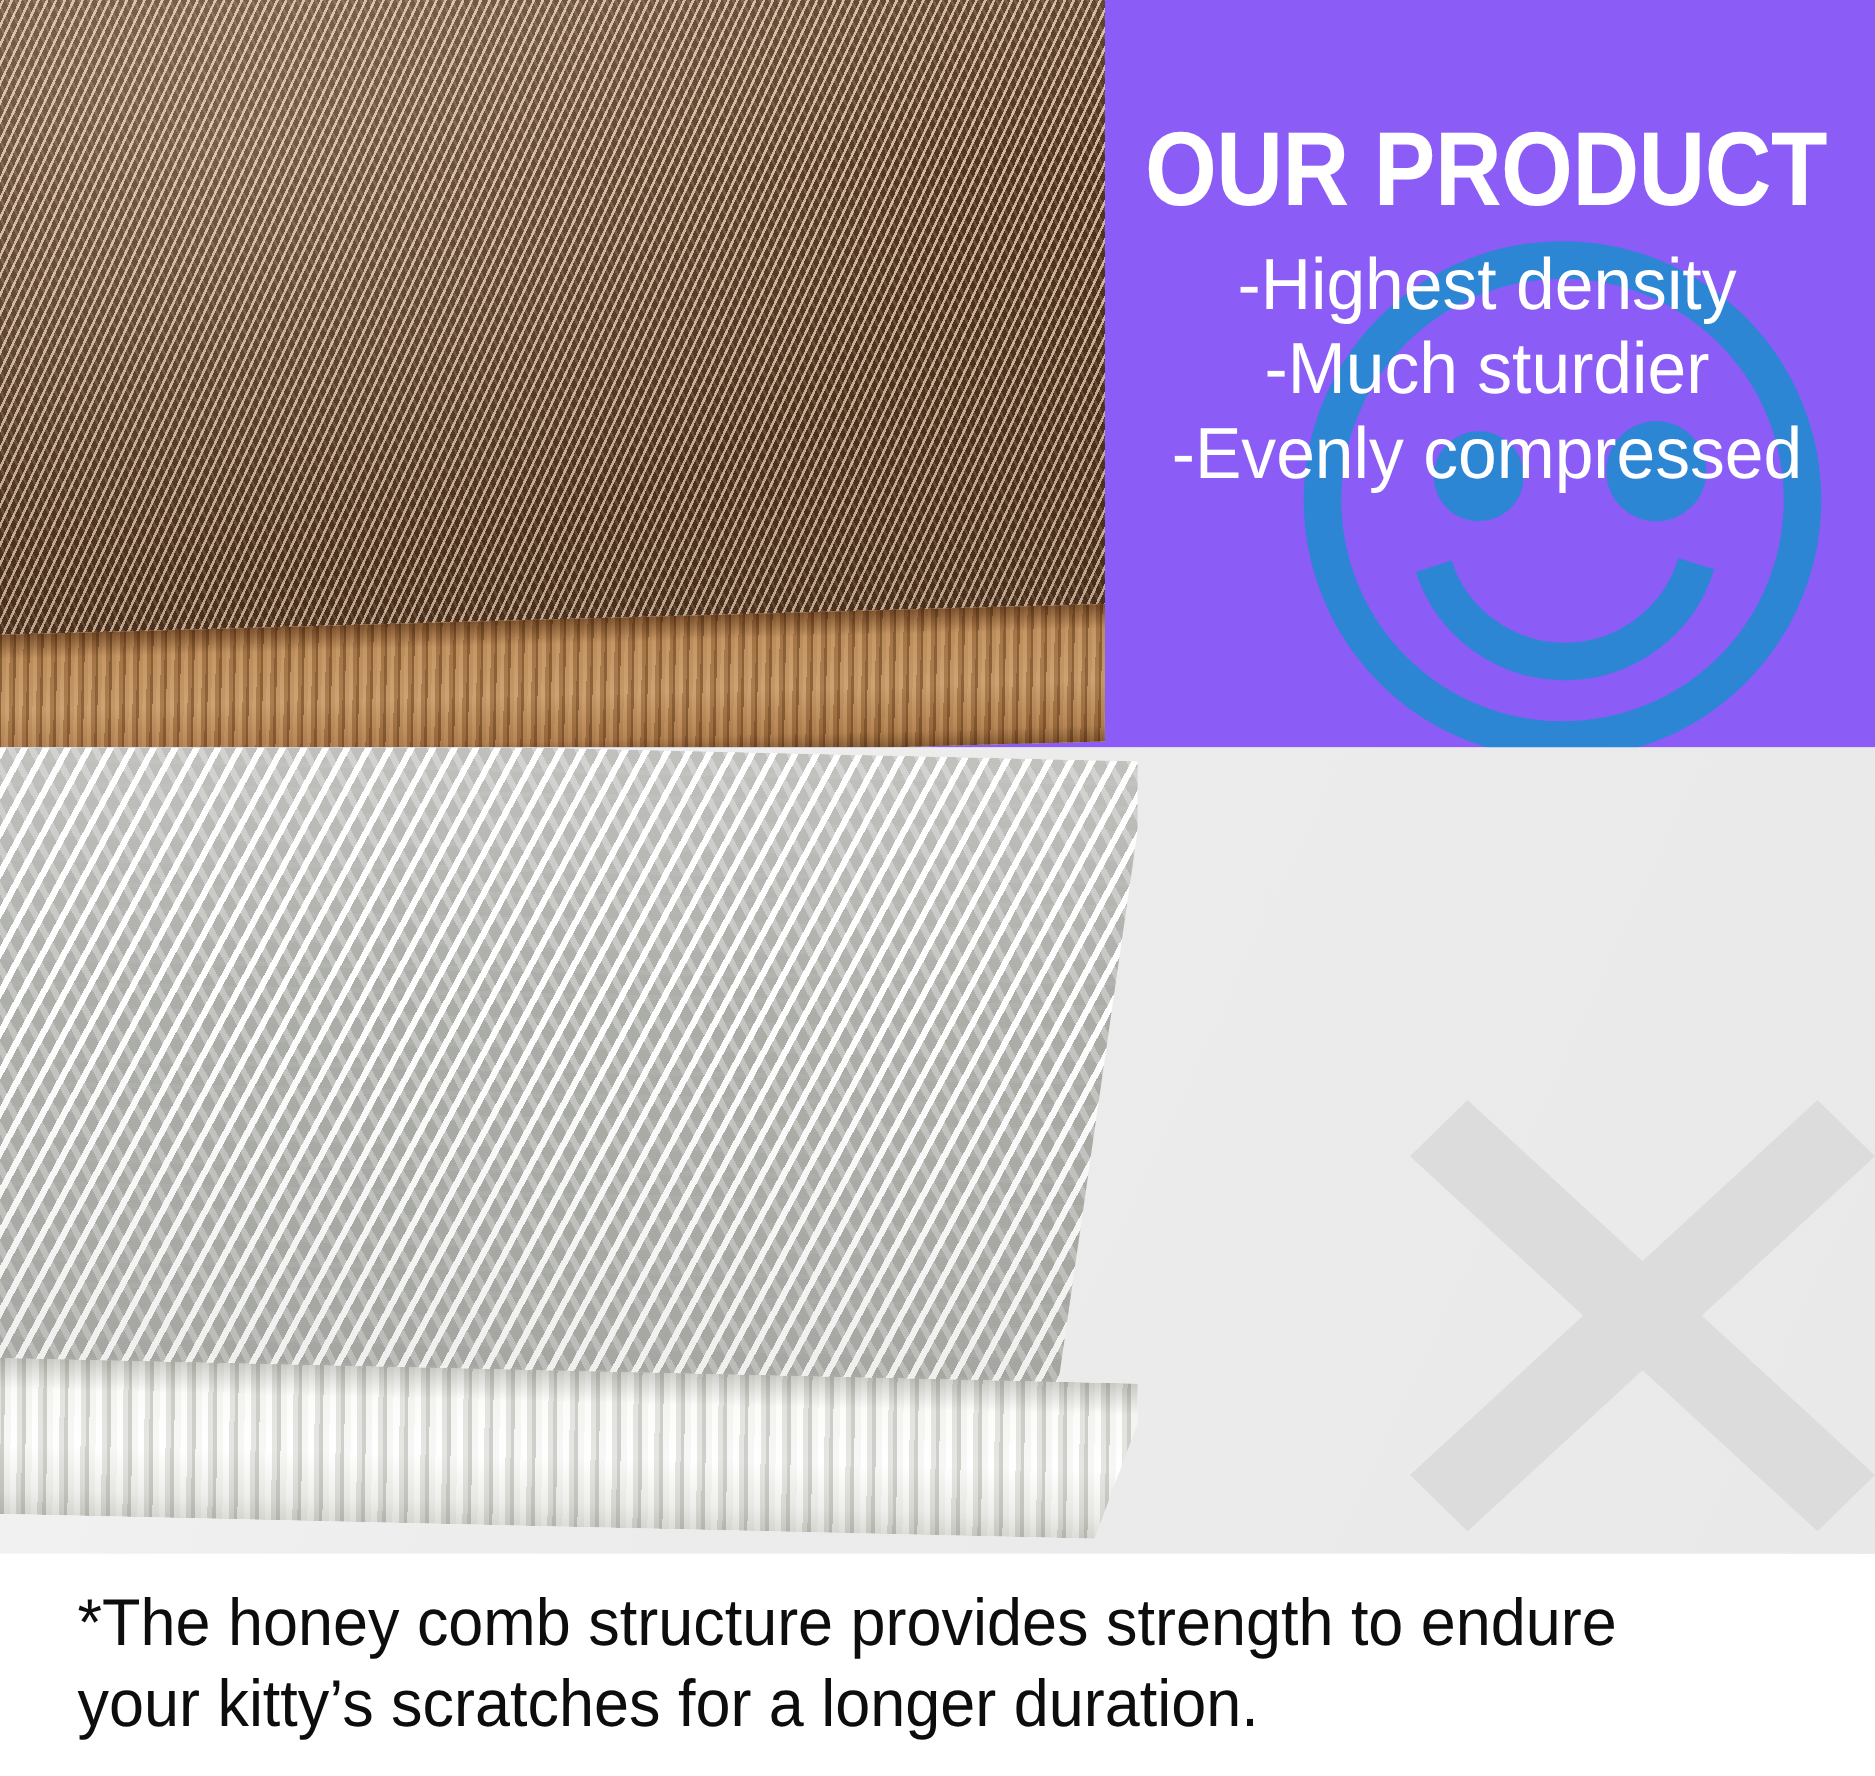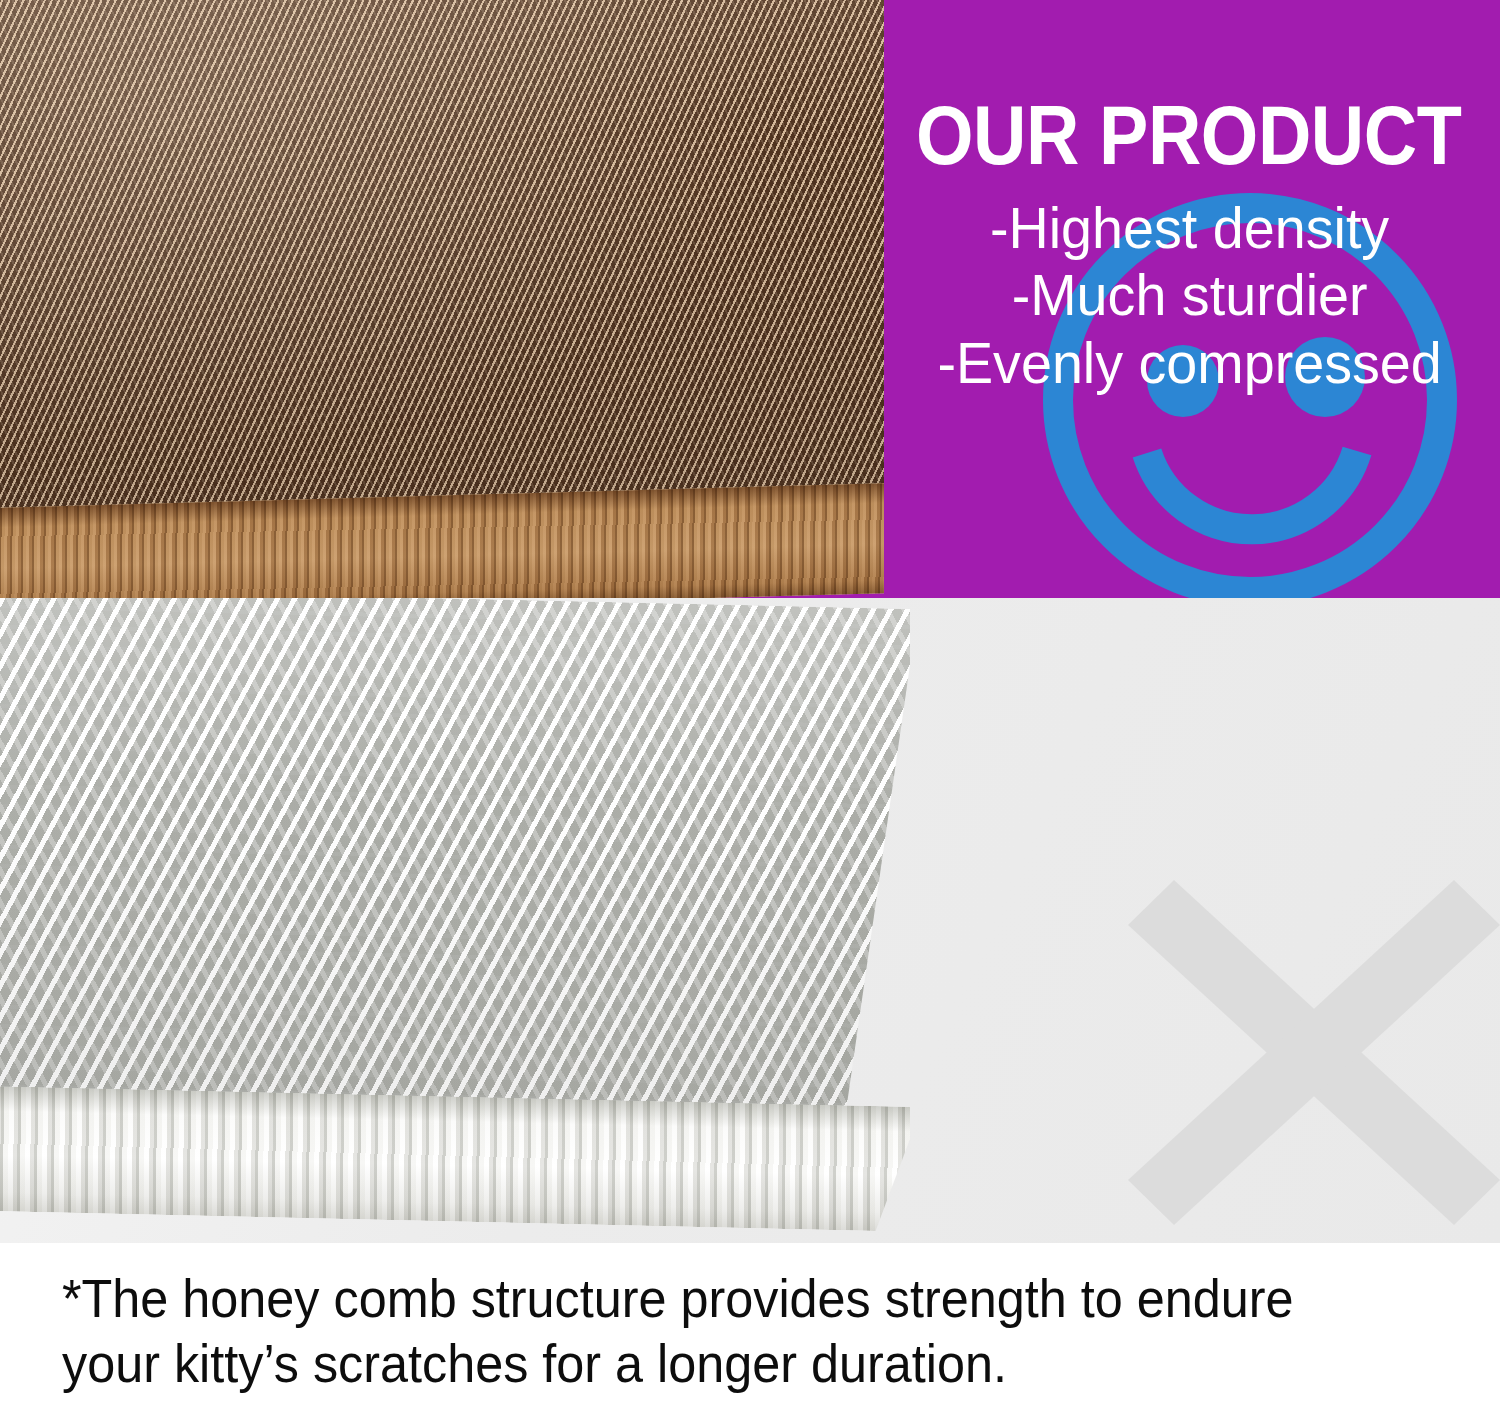--- a/index.html
+++ b/index.html
@@ -8,21 +8,21 @@
   #page{
     position:relative;
     width:1500px;height:1421px;
     overflow:hidden;
     background:#ffffff;
   }
 
   
   #top-half{
     position:absolute;left:0;top:0;width:1500px;height:598px;
-    background:#a21caf;
+    background:#8b5cf6;
     overflow:hidden;
   }
 
   
   #smiley{
     position:absolute;
     left:1035px;top:185px;
     width:430px;height:430px;
     pointer-events:none;
   }

